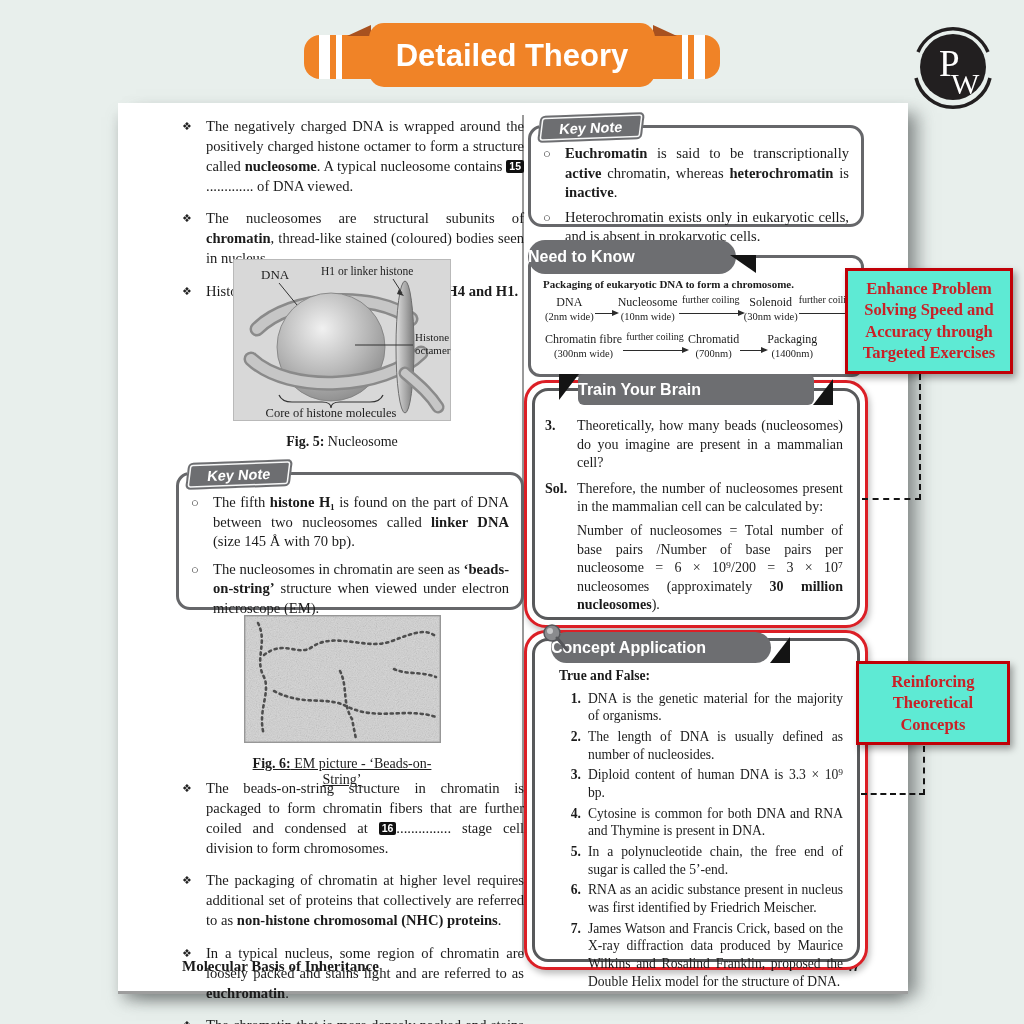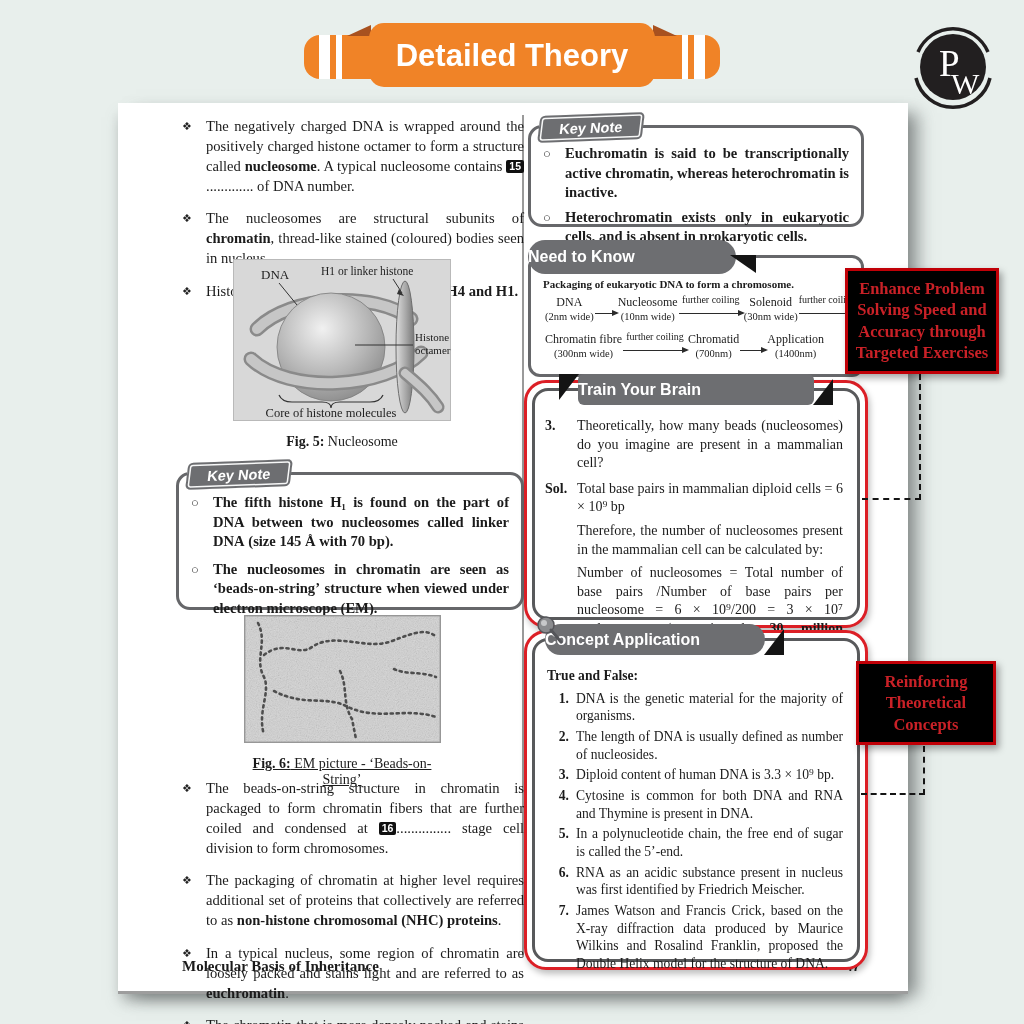--- a/index.html
+++ b/index.html
@@ -40,21 +40,21 @@
   .kn-tab{
     position:absolute;top:-14px;left:8px;width:104px;height:27px;background:#6d6e71;
     border-radius:5px;transform:skewX(-9deg) rotate(-2deg);
     box-shadow:inset 0 0 0 2px #6d6e71, inset 0 0 0 3.5px rgba(255,255,255,.95);
     display:flex;align-items:center;justify-content:center;
     color:#fff;font-family:"Liberation Sans","DejaVu Sans",sans-serif;font-weight:bold;font-size:14.5px;
   }
   .kn-body{padding:18px 12px 8px 12px;}
   .kn-body .kli{display:flex;margin-bottom:8px;}
   .kn-body .omark{flex:none;width:22px;font-size:13px;line-height:19px;}
-  .kn-body .ktxt{flex:1;font-size:14.6px;line-height:1.34;text-align:justify;font-weight:bold;}
+  .kn-body .ktxt{flex:1;font-size:14.6px;line-height:1.34;text-align:justify;}
 
   
   .ntk{position:absolute;background:#fff;border:3px solid #66676a;border-radius:12px;}
   .ntk-tab{
     position:absolute;top:-18px;left:-3px;width:208px;height:34px;background:#6d6e71;border-radius:17px;
     display:flex;align-items:center;justify-content:flex-start;color:#fff;
     font-family:"Liberation Sans","DejaVu Sans",sans-serif;font-weight:bold;font-size:16px;z-index:2;
   }
   .ntk-notch{position:absolute;right:-20px;bottom:1px;}
   .ntk-body{padding:20px 10px 6px 12px;}
@@ -73,42 +73,42 @@
   .redbox{position:absolute;border:3px solid #dc1f26;border-radius:22px;background:#fff;
           box-shadow:2px 4px 6px rgba(0,0,0,.25);}
   .graybox{position:absolute;left:5px;right:5px;top:5px;bottom:5px;
            border:3px solid #58595b;border-radius:16px;background:#fff;}
   .ribbon{
     position:absolute;top:-17px;height:31px;background:#6d6e71;
     display:flex;align-items:center;justify-content:flex-start;color:#fff;
     font-family:"Liberation Sans","DejaVu Sans",sans-serif;font-weight:bold;font-size:16px;z-index:2;
   }
   .rib-center{left:50%;transform:translateX(-50%);width:236px;border-radius:6px;}
-  .rib-left{left:10px;width:220px;border-radius:16px;}
+  .rib-left{left:16px;width:220px;border-radius:16px;margin-top:8px;}
   .wedge{position:absolute;}
   .tyb-body{padding:26px 14px 6px 10px;font-size:14px;line-height:1.33;}
   .qrow{display:flex;margin-bottom:7px;}
   .qlab{flex:none;width:32px;font-weight:bold;}
   .qtxt{flex:1;text-align:justify;}
   .solp{margin:0 0 5px 0;text-align:justify;}
-  .ca-body{padding:26px 14px 6px 12px;font-size:13.6px;line-height:1.3;}
+  .ca-body{padding:26px 14px 6px 24px;font-size:13.6px;line-height:1.3;}
   .ca-head{font-weight:bold;margin-bottom:5px;}
   .ca-item{display:flex;margin-bottom:3px;}
   .ca-num{flex:none;width:22px;text-align:right;font-weight:bold;margin-right:7px;}
   .ca-txt{flex:1;text-align:justify;}
 
   
   .figwrap{position:absolute;text-align:center;}
   .figcap{font-size:14px;margin-top:9px;}
 
   
   .callout{
-    position:absolute;background:#000000;border:3px solid #c00007;
+    position:absolute;background:#5eead4;border:3px solid #c00007;
     color:#c92127;font-weight:bold;font-size:16.5px;line-height:1.3;text-align:center;
-    padding:7px 4px;box-shadow:3px 4px 7px rgba(0,0,0,.35);z-index:5;
+    padding:7px 11px;box-shadow:3px 4px 7px rgba(0,0,0,.35);z-index:5;
   }
   .dashv{position:absolute;width:0;border-left:2.5px dashed #141414;z-index:4;}
   .dashh{position:absolute;height:0;border-top:2.5px dashed #141414;z-index:4;}
 
   
   .footer-title{position:absolute;left:64px;top:855px;font-weight:bold;font-size:15px;}
   .pageno{position:absolute;left:690px;top:856px;width:52px;text-align:right;
           font-family:"Liberation Sans","DejaVu Sans",sans-serif;font-weight:bold;font-size:13.5px;}
 </style>
 </head>
@@ -137,21 +137,21 @@
     <text x="48" y="68" font-family="Liberation Serif, DejaVu Serif, serif" font-size="30" fill="#ffffff">W</text>
   </svg>
 </div>
 
 <div class="sheet">
   <div class="col-divider"></div>
 
   <ul class="bullets" style="position:absolute;left:62px;top:14px;width:344px;">
     <li>
       <span class="dia">❖</span>
-      <span class="btxt"><span>The negatively charged DNA is wrapped around the positively charged histone octamer to form a structure called <b>nucleosome</b>. A typical nucleosome contains </span><span class="blank">15</span><span>............. of DNA number.</span></span>
+      <span class="btxt"><span>The negatively charged DNA is wrapped around the positively charged histone octamer to form a structure called <b>nucleosome</b>. A typical nucleosome contains </span><span class="blank">15</span><span>............. of DNA viewed.</span></span>
     </li>
     <li>
       <span class="dia">❖</span>
       <span class="btxt">The nucleosomes are structural subunits of <b>chromatin</b>, thread-like stained (coloured) bodies seen in nucleus.</span>
     </li>
     <li>
       <span class="dia">❖</span>
       <span class="btxt">Histones are of 5 types- <b>H2A, H2B, H3, H4 and H1.</b></span>
     </li>
   </ul>
@@ -315,21 +315,21 @@
           </span>
         <span class="fnode">
             <span class="nm">Chromatid</span>
             <span class="sub">(700nm)</span>
           </span>
         <span class="farr">
             <span class="lbl"></span>
             <span class="arr" style="width:26px;"></span>
           </span>
         <span class="fnode">
-            <span class="nm">Application</span>
+            <span class="nm">Packaging</span>
             <span class="sub">(1400nm)</span>
           </span>
       </div>
     </div>
   </div>
 
   <div class="redbox" style="left:406px;top:277px;width:338px;height:242px;">
     <div class="graybox">
       <div class="ribbon rib-center">
         <svg class="wedge" style="left:-19px;top:0;" width="20" height="26">
@@ -341,21 +341,20 @@
           </svg>
       </div>
       <div class="tyb-body">
         <div class="qrow">
           <span class="qlab">3.</span>
           <span class="qtxt">Theoretically, how many beads (nucleosomes) do you imagine are present in a mammalian cell?</span>
         </div>
         <div class="qrow" style="margin-bottom:0;">
           <span class="qlab">Sol.</span>
           <span class="qtxt">
-            <p class="solp">Total base pairs in mammalian diploid cells = 6 × 10⁹ bp</p>
             <p class="solp">Therefore, the number of nucleosomes present in the mammalian cell can be calculated by:</p>
             <p class="solp">Number of nucleosomes = Total number of base pairs /Number of base pairs per nucleosome = 6 × 10⁹/200 = 3 × 10⁷ nucleosomes (approximately <b>30 million nucleosomes</b>).</p>
           </span>
         </div>
       </div>
     </div>
   </div>
 
   <div class="redbox" style="left:406px;top:527px;width:338px;height:334px;">
     <div class="graybox">

